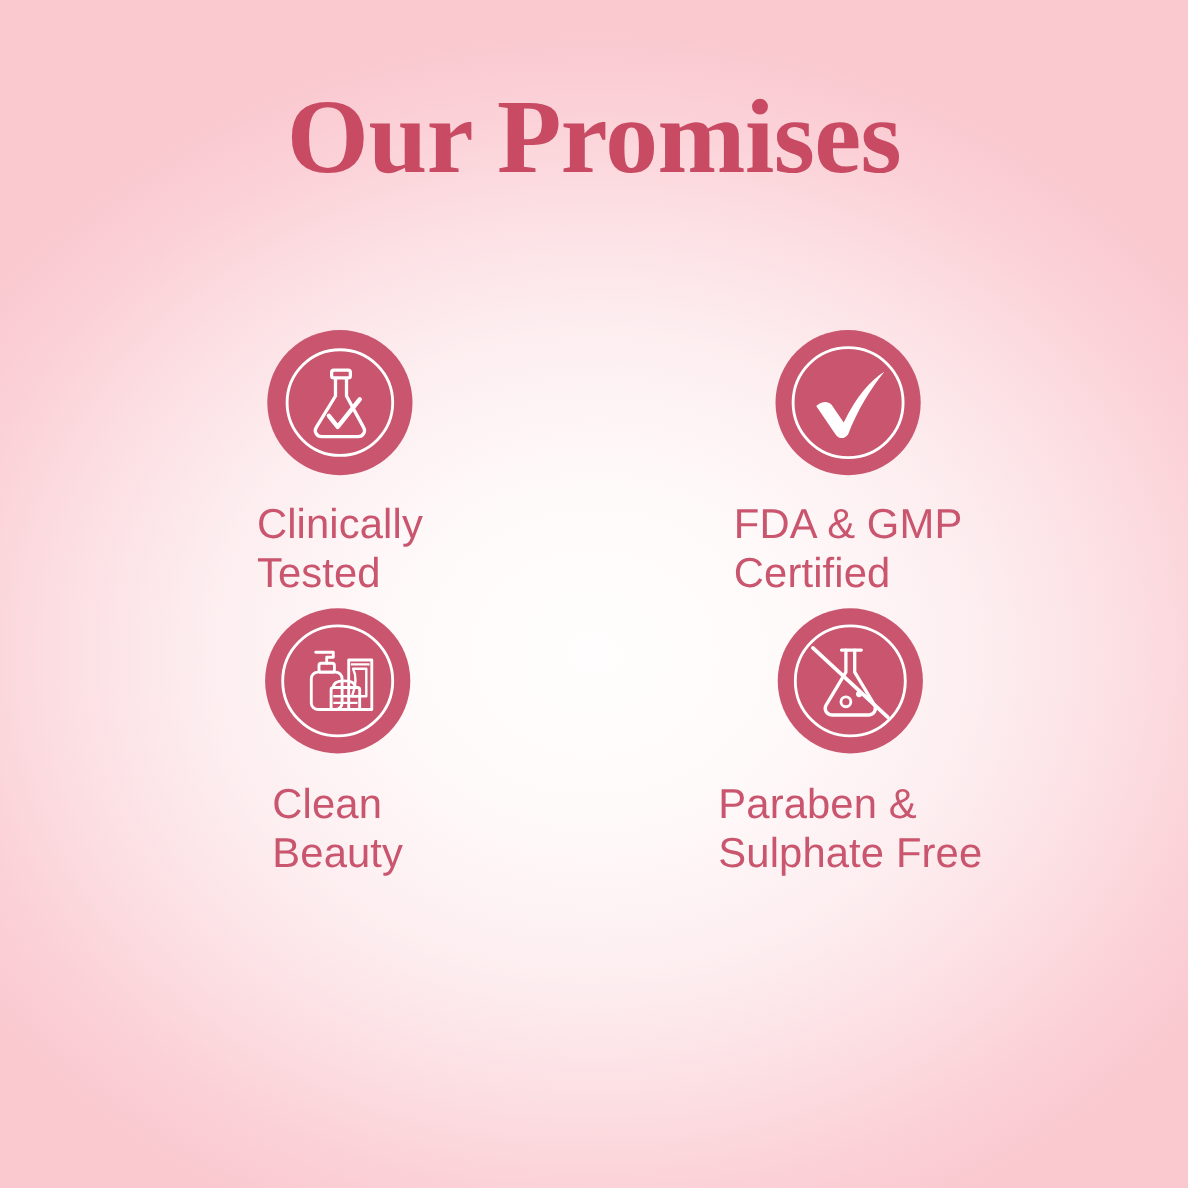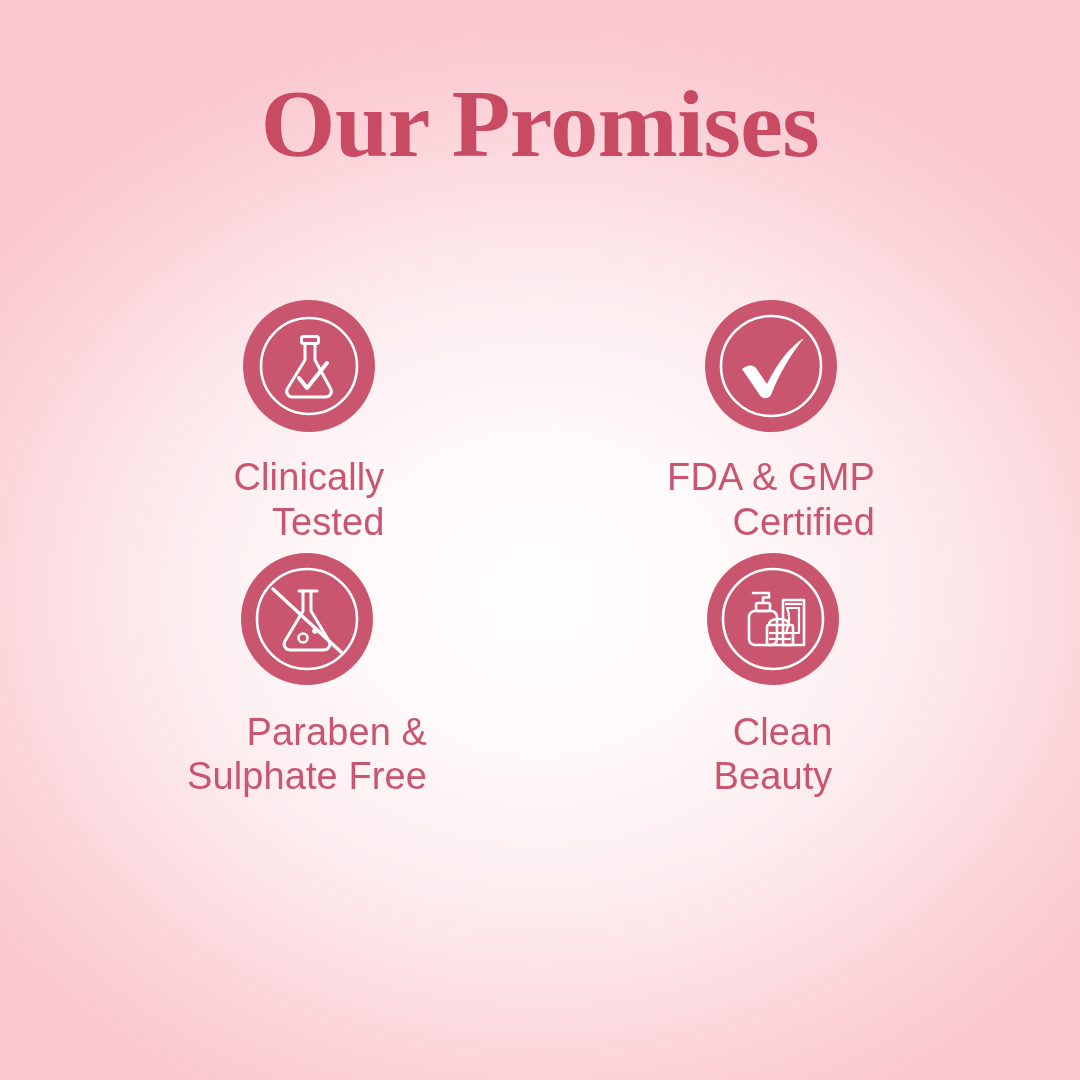--- a/index.html
+++ b/index.html
@@ -68,21 +68,21 @@
     width:132px; height:132px;
     border-radius:50%;
     background:#c9566e;
     display:flex; align-items:center; justify-content:center;
     flex:none;
   }
   .promise-icon svg{ display:block; }
 
   .promise-label{
     margin-top:23px;
-    text-align:right;
+    text-align:left;
     color:#c9566e;
     font-size:38px;
     line-height:1.18;
     font-weight:400;
     letter-spacing:0.1px;
     white-space:pre-line;
   }
   
   .row-bottom .promise-label{ margin-top:25px; }
 </style>
@@ -127,52 +127,52 @@
 
     </div>
 
     <div class="promise-row row-bottom">
 
       <div class="promise-item">
         <div class="promise-icon">
           <svg width="132" height="132" viewBox="0 0 132 132" fill="none">
             <circle cx="66" cy="66" r="50" stroke="#ffffff" stroke-width="2.6" fill="none"></circle>
 
-            <path d="M58 38 L76 38" stroke="#ffffff" stroke-width="3" stroke-linecap="round"></path>
-            <path d="M62 38 L62 58 L44 88 C41.6 92 44.5 97 49.2 97 L82.8 97 C87.5 97 90.4 92 88 88 L70 58 L70 38" stroke="#ffffff" stroke-width="3" stroke-linejoin="round" stroke-linecap="round" fill="none"></path>
-
-            <circle cx="62" cy="85" r="4.5" stroke="#ffffff" stroke-width="2.6" fill="none"></circle>
-            <circle cx="74" cy="78" r="2.8" fill="#ffffff"></circle>
-
-            <path d="M32 36 L100 99" stroke="#ffffff" stroke-width="3.4" stroke-linecap="round"></path>
-          </svg>
-        </div>
-        <div class="promise-label">Paraben &amp;
-Sulphate Free</div>
-      </div>
-
-      <div class="promise-item">
-        <div class="promise-icon">
-          <svg width="132" height="132" viewBox="0 0 132 132" fill="none">
-            <circle cx="66" cy="66" r="50" stroke="#ffffff" stroke-width="2.6" fill="none"></circle>
-
             <path d="M76 47 L97 47 L97 92 L76 92 Z" stroke="#ffffff" stroke-width="2.6" stroke-linejoin="round" fill="none"></path>
             <path d="M78 51 L95 51" stroke="#ffffff" stroke-width="2.2"></path>
             <path d="M80 55 C84 63 82 72 79 80 L92 80 L92 55 Z" stroke="#ffffff" stroke-width="2.2" stroke-linejoin="round" fill="none"></path>
 
             <path d="M46 40 L62 40 L62 44.5 L56 44.5 L56 50" stroke="#ffffff" stroke-width="2.6" stroke-linejoin="round" stroke-linecap="round" fill="none"></path>
             <rect x="49" y="50" width="14" height="8" rx="2" stroke="#ffffff" stroke-width="2.6" fill="none"></rect>
             <rect x="42" y="58" width="28" height="34" rx="6" stroke="#ffffff" stroke-width="2.6" fill="none"></rect>
 
             <path d="M62 72 C62 68 66 66 72 66 C78 66 82 68 82 72" stroke="#ffffff" stroke-width="2.6" fill="none"></path>
             <rect x="60" y="72" width="26" height="20" rx="2" stroke="#ffffff" stroke-width="2.6" fill="none"></rect>
             <path d="M62 80 L84 80" stroke="#ffffff" stroke-width="2.2"></path>
             <path d="M62 86 L84 86" stroke="#ffffff" stroke-width="2.2"></path>
           </svg>
         </div>
         <div class="promise-label">Clean
 Beauty</div>
       </div>
 
+      <div class="promise-item">
+        <div class="promise-icon">
+          <svg width="132" height="132" viewBox="0 0 132 132" fill="none">
+            <circle cx="66" cy="66" r="50" stroke="#ffffff" stroke-width="2.6" fill="none"></circle>
+
+            <path d="M58 38 L76 38" stroke="#ffffff" stroke-width="3" stroke-linecap="round"></path>
+            <path d="M62 38 L62 58 L44 88 C41.6 92 44.5 97 49.2 97 L82.8 97 C87.5 97 90.4 92 88 88 L70 58 L70 38" stroke="#ffffff" stroke-width="3" stroke-linejoin="round" stroke-linecap="round" fill="none"></path>
+
+            <circle cx="62" cy="85" r="4.5" stroke="#ffffff" stroke-width="2.6" fill="none"></circle>
+            <circle cx="74" cy="78" r="2.8" fill="#ffffff"></circle>
+
+            <path d="M32 36 L100 99" stroke="#ffffff" stroke-width="3.4" stroke-linecap="round"></path>
+          </svg>
+        </div>
+        <div class="promise-label">Paraben &amp;
+Sulphate Free</div>
+      </div>
+
     </div>
 
   </div>
 </div>
 
 </body></html>

